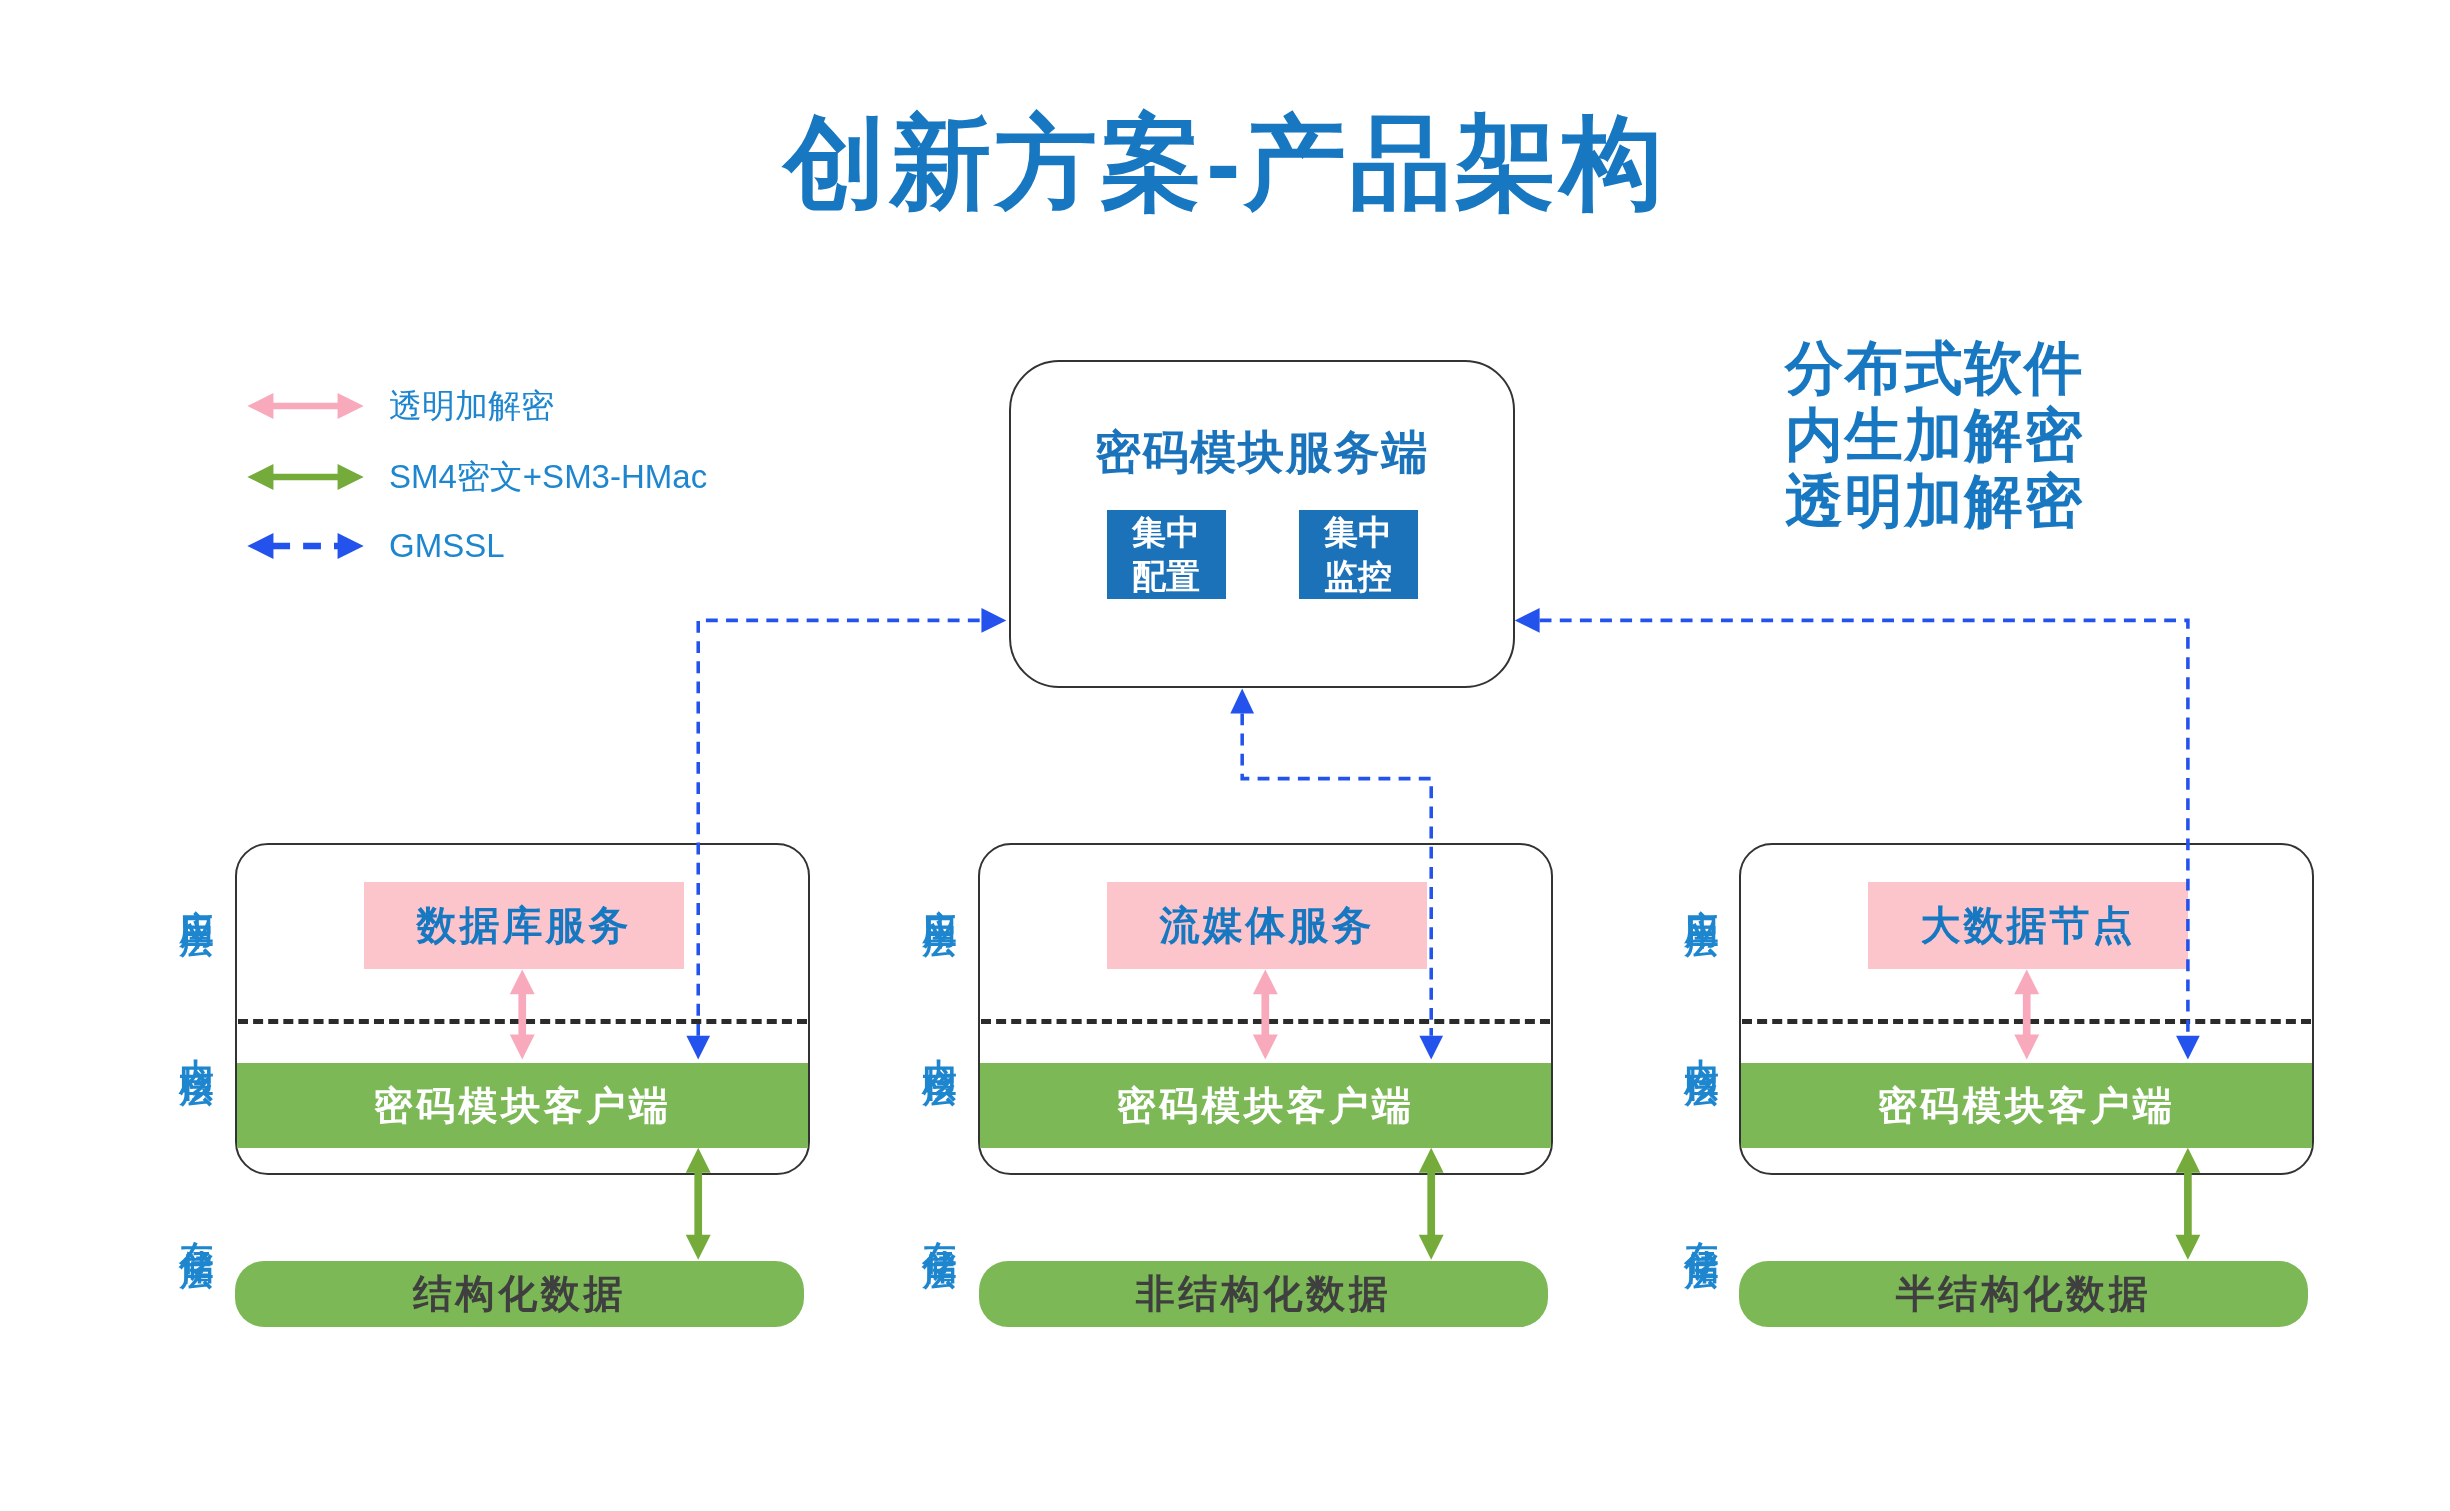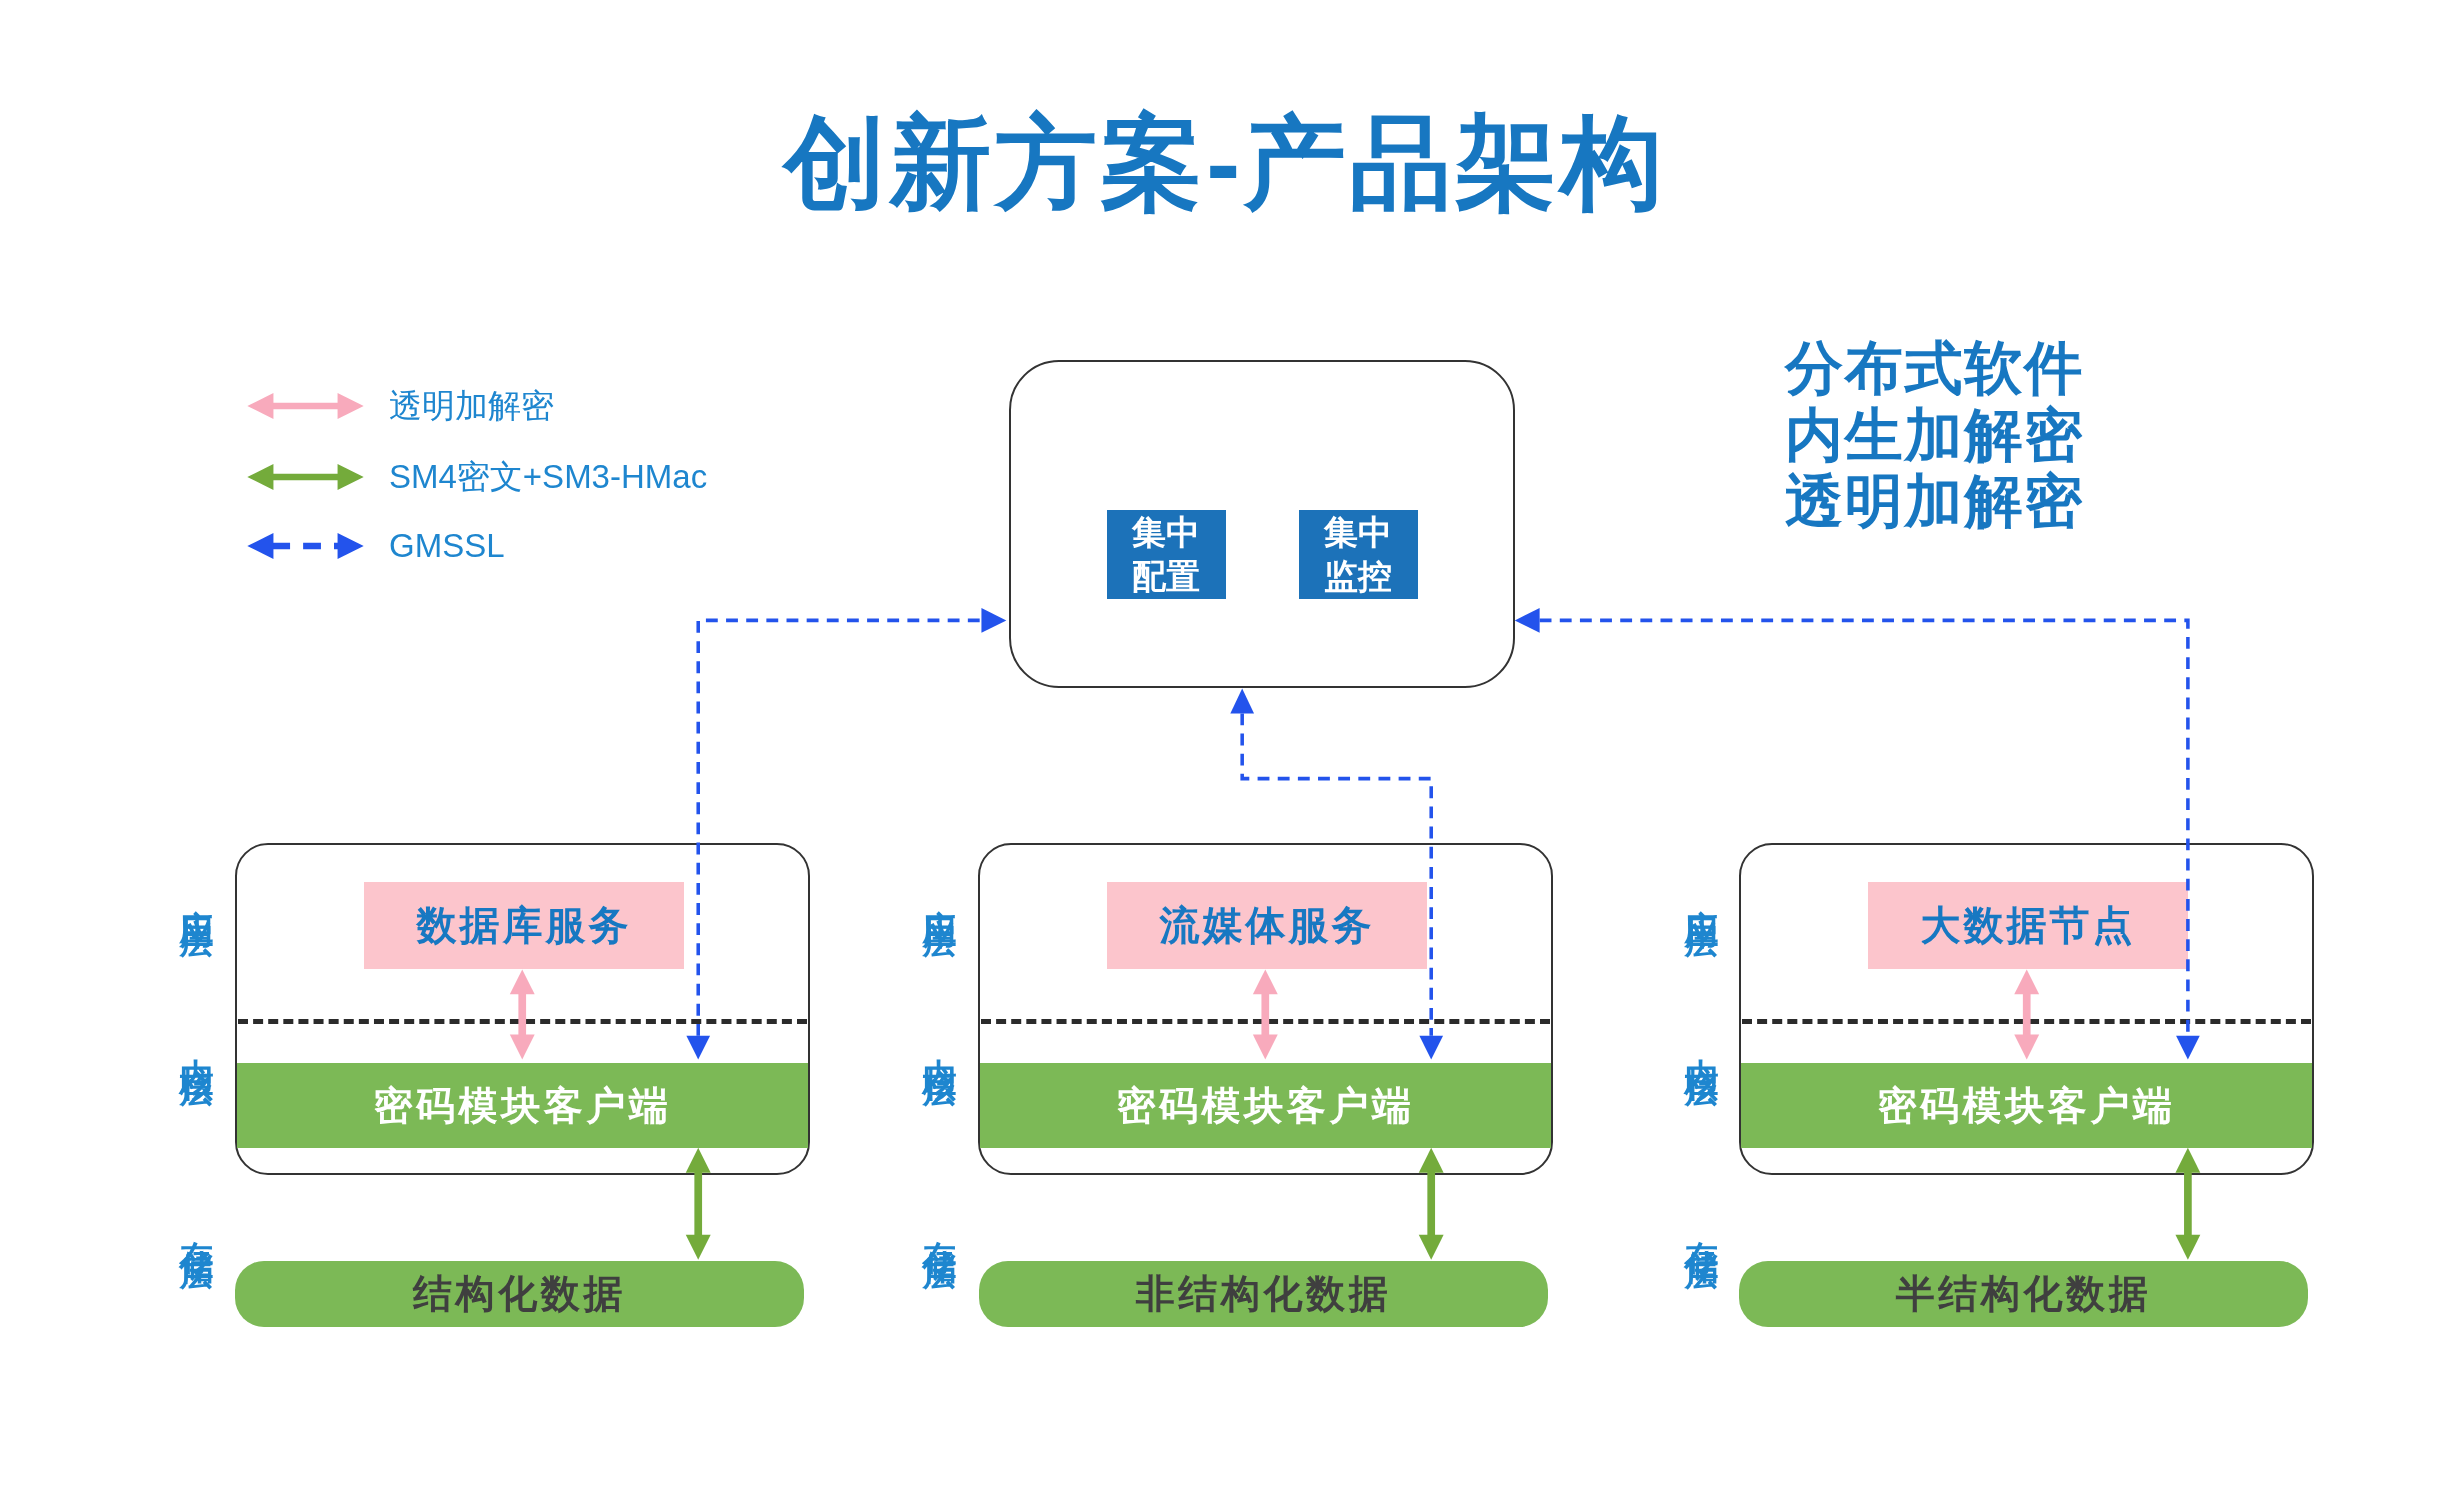--- a/index.html
+++ b/index.html
@@ -136,20 +136,21 @@
   <div class="legend-row r3">
     <svg class="legend-arrow" viewBox="0 0 200 64">
       <line x1="44" y1="32" x2="156" y2="32" stroke="#2353ec" stroke-width="11" stroke-dasharray="30 22"></line>
       <polygon points="2,32 46,10 46,54" fill="#2353ec"></polygon>
       <polygon points="198,32 154,10 154,54" fill="#2353ec"></polygon>
     </svg>
     <span class="legend-label">GMSSL</span>
   </div>
 
   <div class="server-box">
+    <div class="server-title">密码模块服务端</div>
     <div class="server-modules">
       <div class="module-box">集中
 配置</div>
       <div class="module-box">集中
 监控</div>
     </div>
   </div>
 
   <div class="highlights">
     <div>分布式软件</div>

